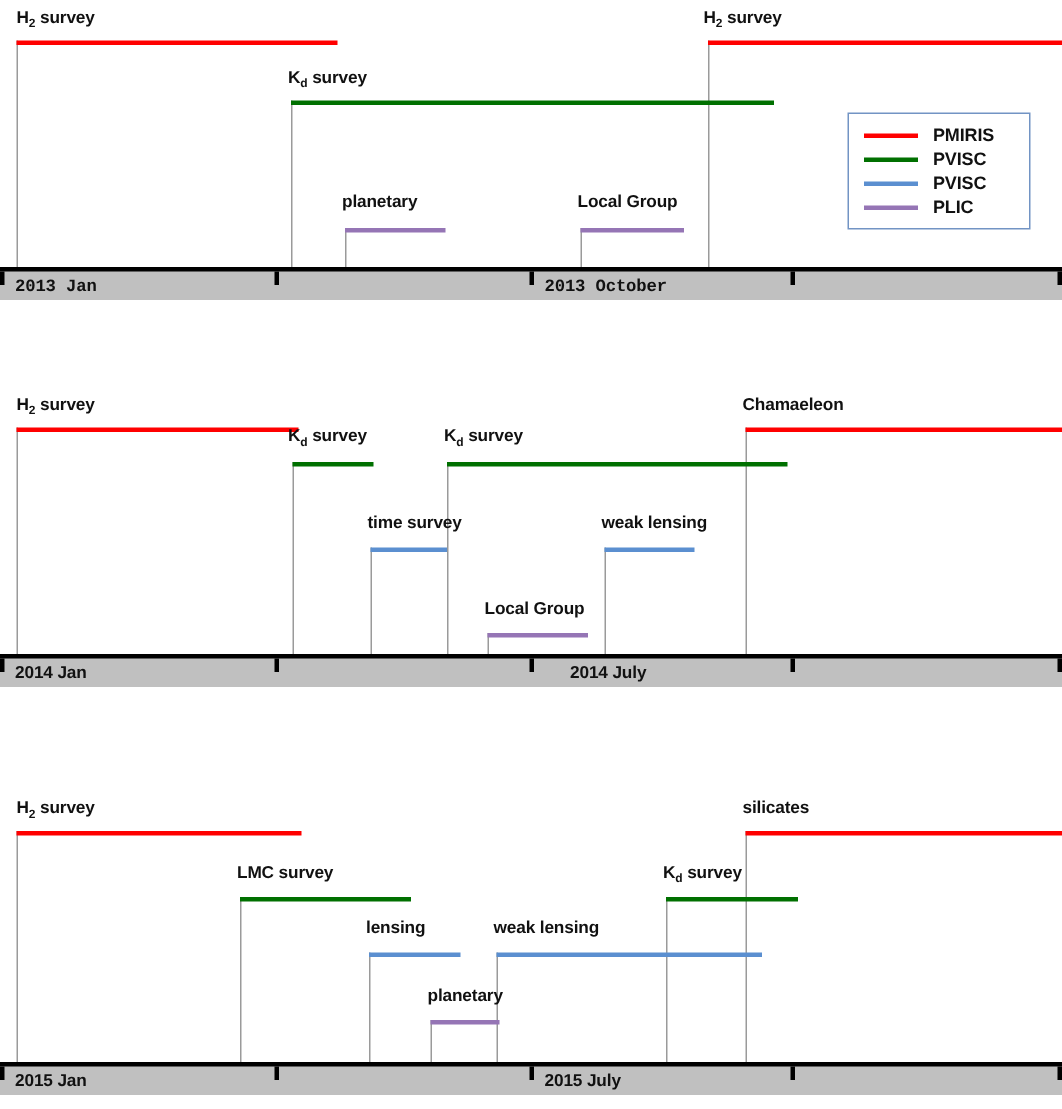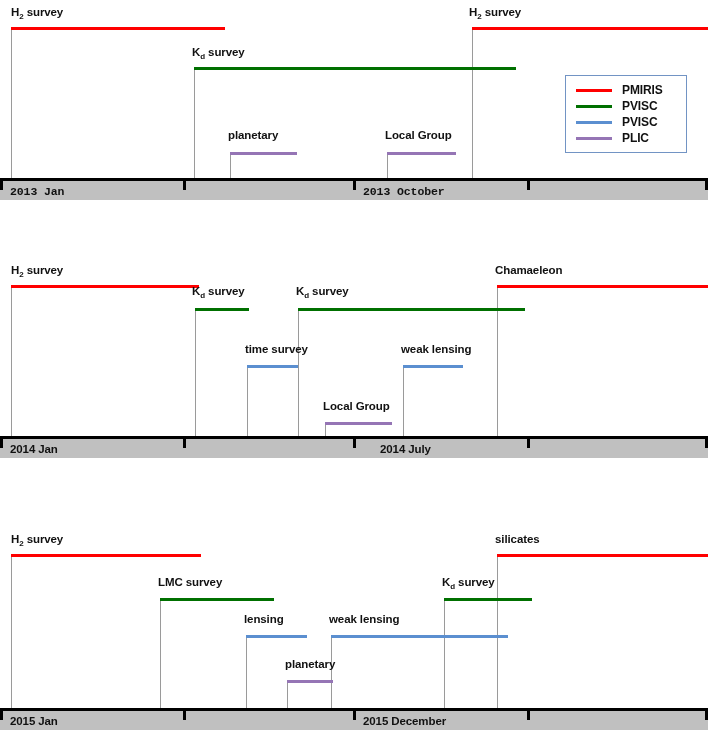--- a/index.html
+++ b/index.html
@@ -171,21 +171,21 @@
       <div class="leader" style="left:287px;top:159px;height:31px;"></div>
       <div class="bar purple" style="left:287px;top:159px;width:46px;"></div>
       <div class="bar-label" style="left:285px;top:137px;">planetary</div>
       <div class="axis-band" style="top:187px;">
         <div class="axis-tick" style="left:0px;"></div>
         <div class="axis-tick" style="left:183px;"></div>
         <div class="axis-tick" style="left:353px;"></div>
         <div class="axis-tick" style="left:527px;"></div>
         <div class="axis-tick" style="left:705px;"></div>
         <span class="axis-label" style="left:10px;">2015 Jan</span>
-        <span class="axis-label" style="left:363px;">2015 December</span>
+        <span class="axis-label" style="left:363px;">2015 July</span>
       </div>
     </div>
   </div>
 
 <div class="legend" style="left: 565px; top: 75px; width: 122px; padding-top: 6px; padding-bottom: 6px;">
     <div class="legend-row">
       <span class="legend-swatch" style="background:#ff0000;"></span>
       <span class="legend-text">PMIRIS</span>
     </div>
     <div class="legend-row">

